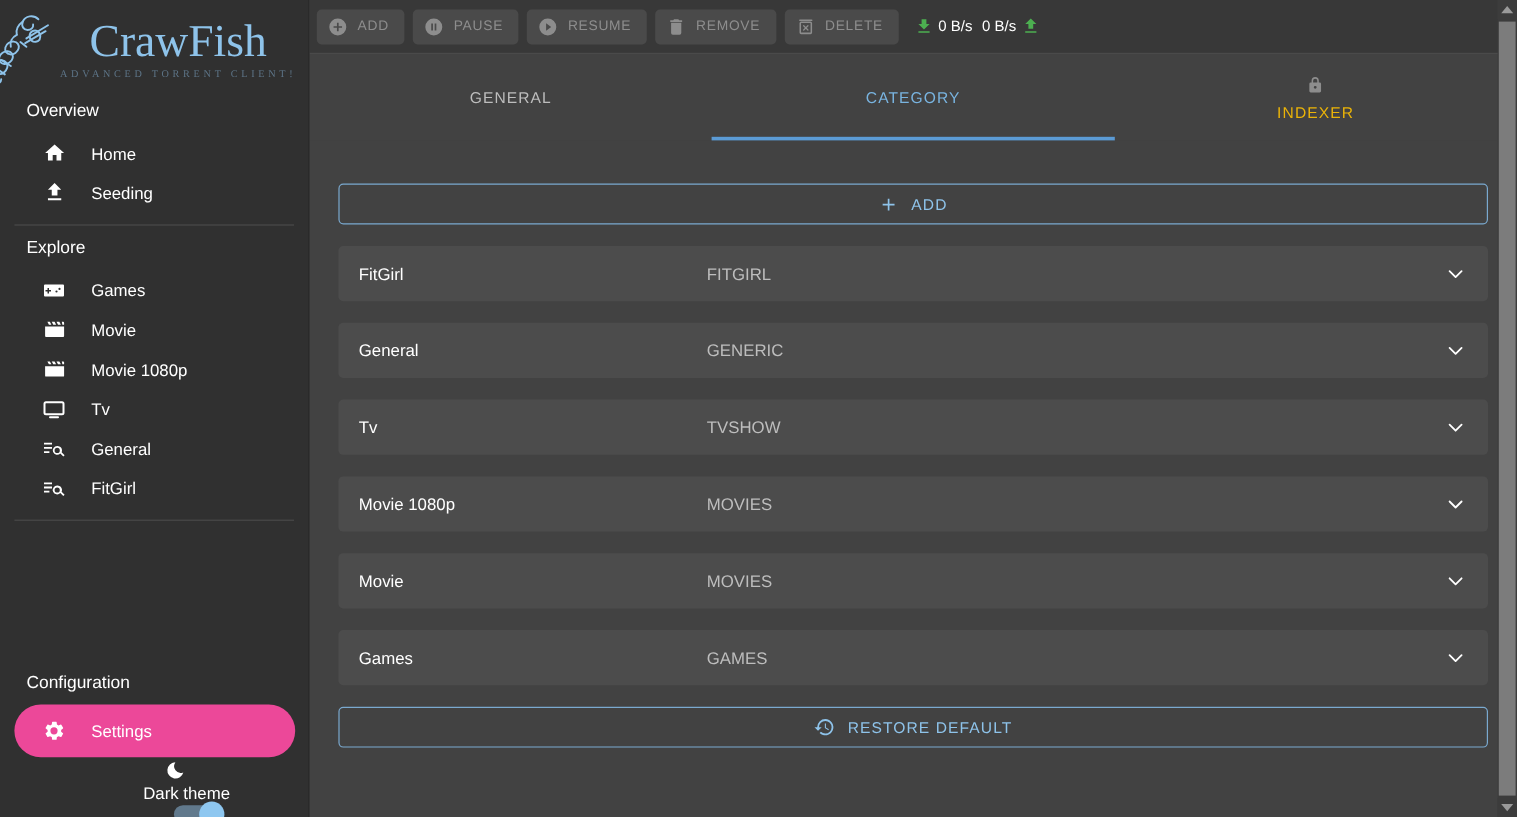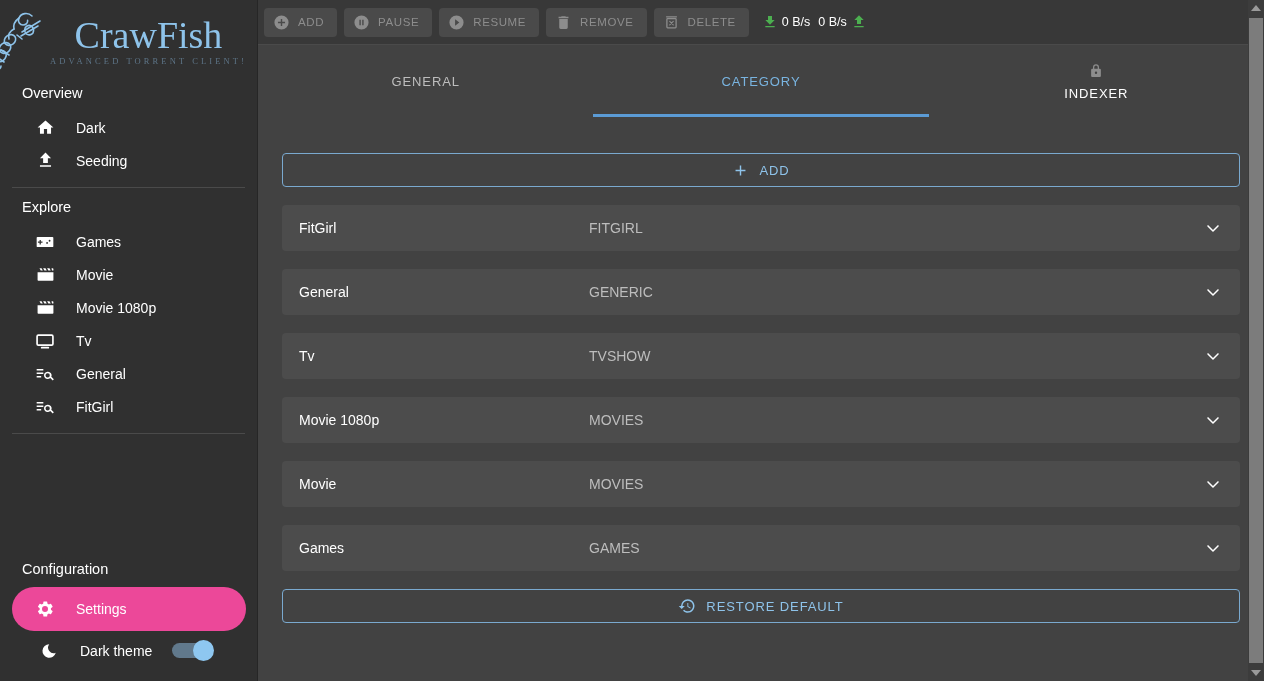--- a/index.html
+++ b/index.html
@@ -102,24 +102,25 @@
     border-radius: 24px;
     margin-left: 12px;
     padding-left: 22px;
     height: 44px;
   }
 
   .theme-row {
     display: flex;
     align-items: center;
     height: 40px;
-    padding-left: 38px;
+    padding-left: 53px;
     color: #ffffff;
     font-size: 14px;
     cursor: pointer;
+    flex-direction: column;
   }
   .theme-row .ic {
     width: 22px; height: 22px;
     display: flex; align-items: center; justify-content: center;
     margin-right: 20px;
     flex: none;
   }
   .toggle {
     margin-left: 20px;
     width: 42px; height: 20px;
@@ -199,21 +200,21 @@
     flex-direction: column;
     align-items: center;
     justify-content: center;
     font-size: 13px;
     letter-spacing: 0.9px;
     color: #bdbdbd;
     cursor: pointer;
     position: relative;
   }
   .tab.active { color: #79b4e0; }
-  .tab.disabled { color: #ffffff; cursor: default; }
+  .tab.disabled { color: #eab308; cursor: default; }
   .tab .lockrow { margin-bottom: 6px; display: flex; }
   .tab .bar {
     position: absolute;
     bottom: 0;
     left: 0; right: 0;
     height: 3px;
     background: #5b9bd5;
   }
 
   .content {
@@ -325,21 +326,21 @@
     </div>
 
     <div class="nav-section-title">Overview</div>
 
     <div class="nav-item">
       <span class="ic">
         <svg viewBox="0 0 24 24" width="19" height="19" fill="#ffffff">
             <path d="M10 20v-6h4v6h5v-8h3L12 3 2 12h3v8z"></path>
           </svg>
       </span>
-      <span class="lbl">Dark</span>
+      <span class="lbl">Home</span>
     </div>
 
 
     <div class="nav-item">
       <span class="ic">
         <svg viewBox="0 0 24 24" width="19" height="19" fill="#ffffff">
             <path d="M5 20h14v-2H5v2zM5 9h4v6h6V9h4l-7-7-7 7z"></path>
           </svg>
       </span>
       <span class="lbl">Seeding</span>

